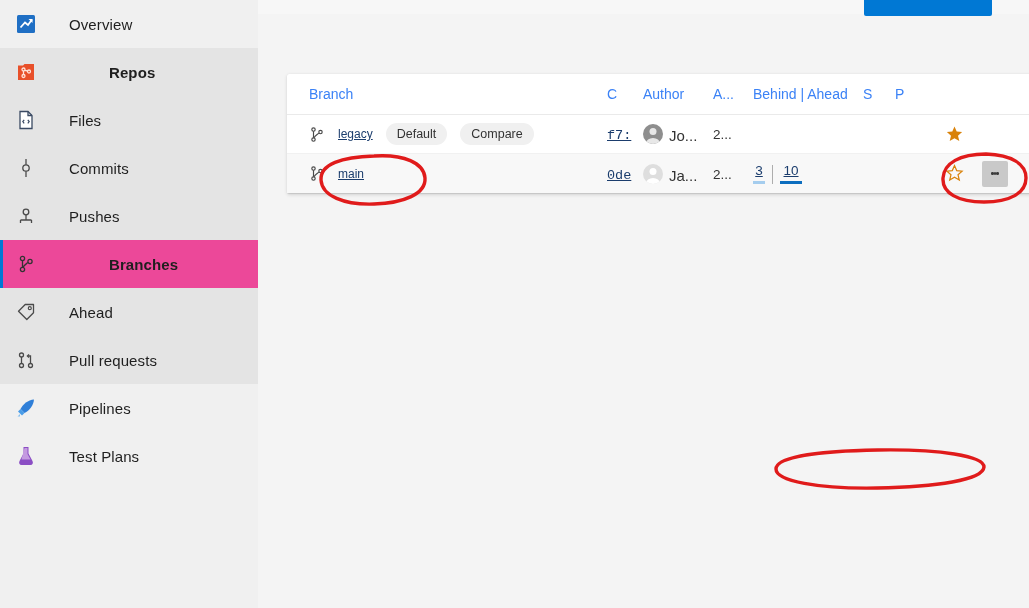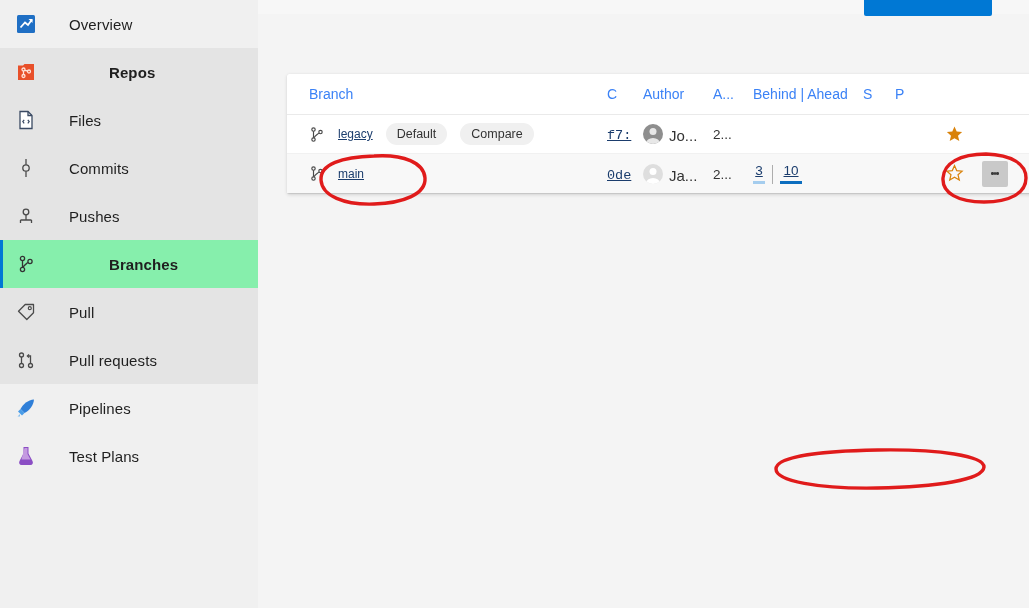--- a/index.html
+++ b/index.html
@@ -19,21 +19,21 @@
     position: relative;
     padding-top: 0;
   }
   .nav-group { width: 100%; }
   .nav-group.repos-group { background: #e4e4e4; }
   .nav-item {
     display: flex; align-items: center;
     height: 48px; padding-left: 12px;
     position: relative; cursor: pointer; gap: 15px;
   }
-  .nav-item.active { background: #86efac; }
+  .nav-item.active { background: #ec4899; }
   .nav-item.active::before {
     content: ""; position: absolute; left: 0; top: 0;
     width: 3px; height: 100%; background: #0078d4;
   }
   .nav-ico {
     width: 28px; height: 28px; margin-right: 14px;
     display: flex; align-items: center; justify-content: center;
     flex: 0 0 28px;
   }
   .nav-label { font-size: 15px; color: #1f1f1f; letter-spacing: .1px; }
@@ -235,21 +235,21 @@
         <span class="nav-label">Branches</span>
       </div>
 
       <div class="nav-item">
         <span class="nav-ico">
           <svg width="22" height="22" viewBox="0 0 22 22">
             <path d="M3.5 10.2 L10.2 3.5 L18.5 3.5 L18.5 11.8 L11.8 18.5 Z" fill="none" stroke="#4a4a4a" stroke-width="1.3" stroke-linejoin="round"></path>
             <circle cx="14.8" cy="7.2" r="1.5" fill="none" stroke="#4a4a4a" stroke-width="1.2"></circle>
           </svg>
         </span>
-        <span class="nav-label">Pull</span>
+        <span class="nav-label">Ahead</span>
       </div>
 
       <div class="nav-item">
         <span class="nav-ico">
           <svg width="22" height="22" viewBox="0 0 22 22">
             <circle cx="6.5" cy="6" r="2" fill="none" stroke="#4a4a4a" stroke-width="1.3"></circle>
             <circle cx="6.5" cy="16.5" r="2" fill="none" stroke="#4a4a4a" stroke-width="1.3"></circle>
             <circle cx="15.5" cy="16.5" r="2" fill="none" stroke="#4a4a4a" stroke-width="1.3"></circle>
             <path d="M6.5 8 L6.5 14.5" stroke="#4a4a4a" stroke-width="1.3"></path>
             <path d="M15.5 14.5 L15.5 7 L13 7" stroke="#4a4a4a" stroke-width="1.3" fill="none"></path>

